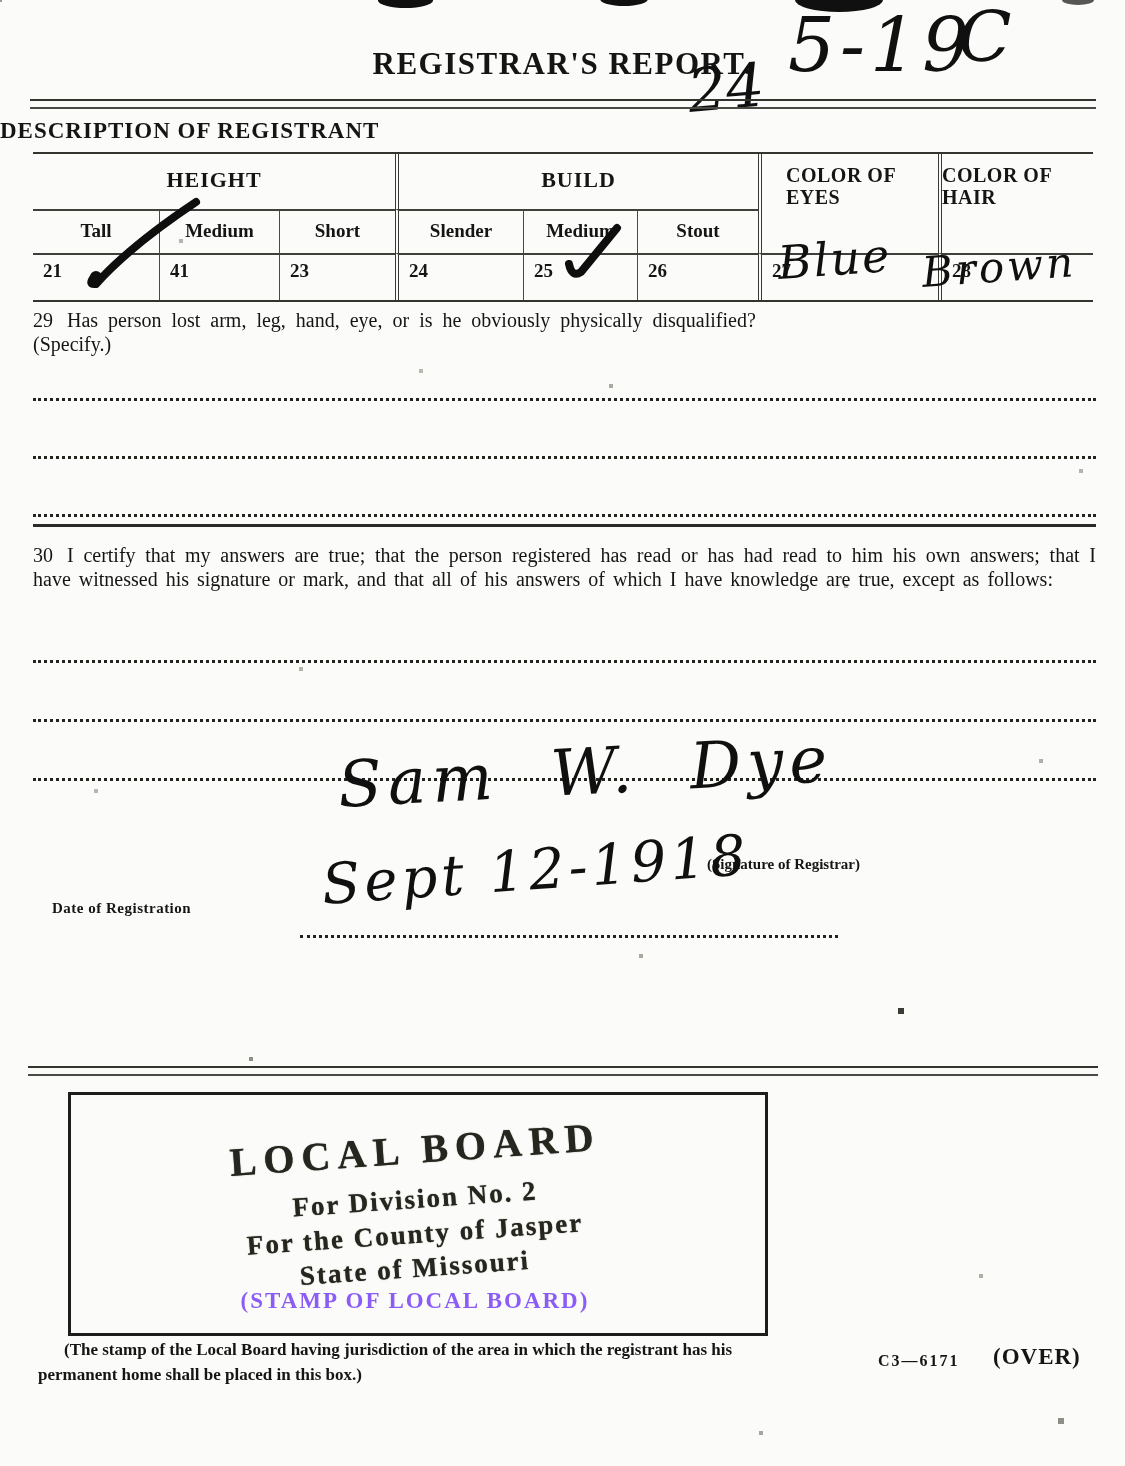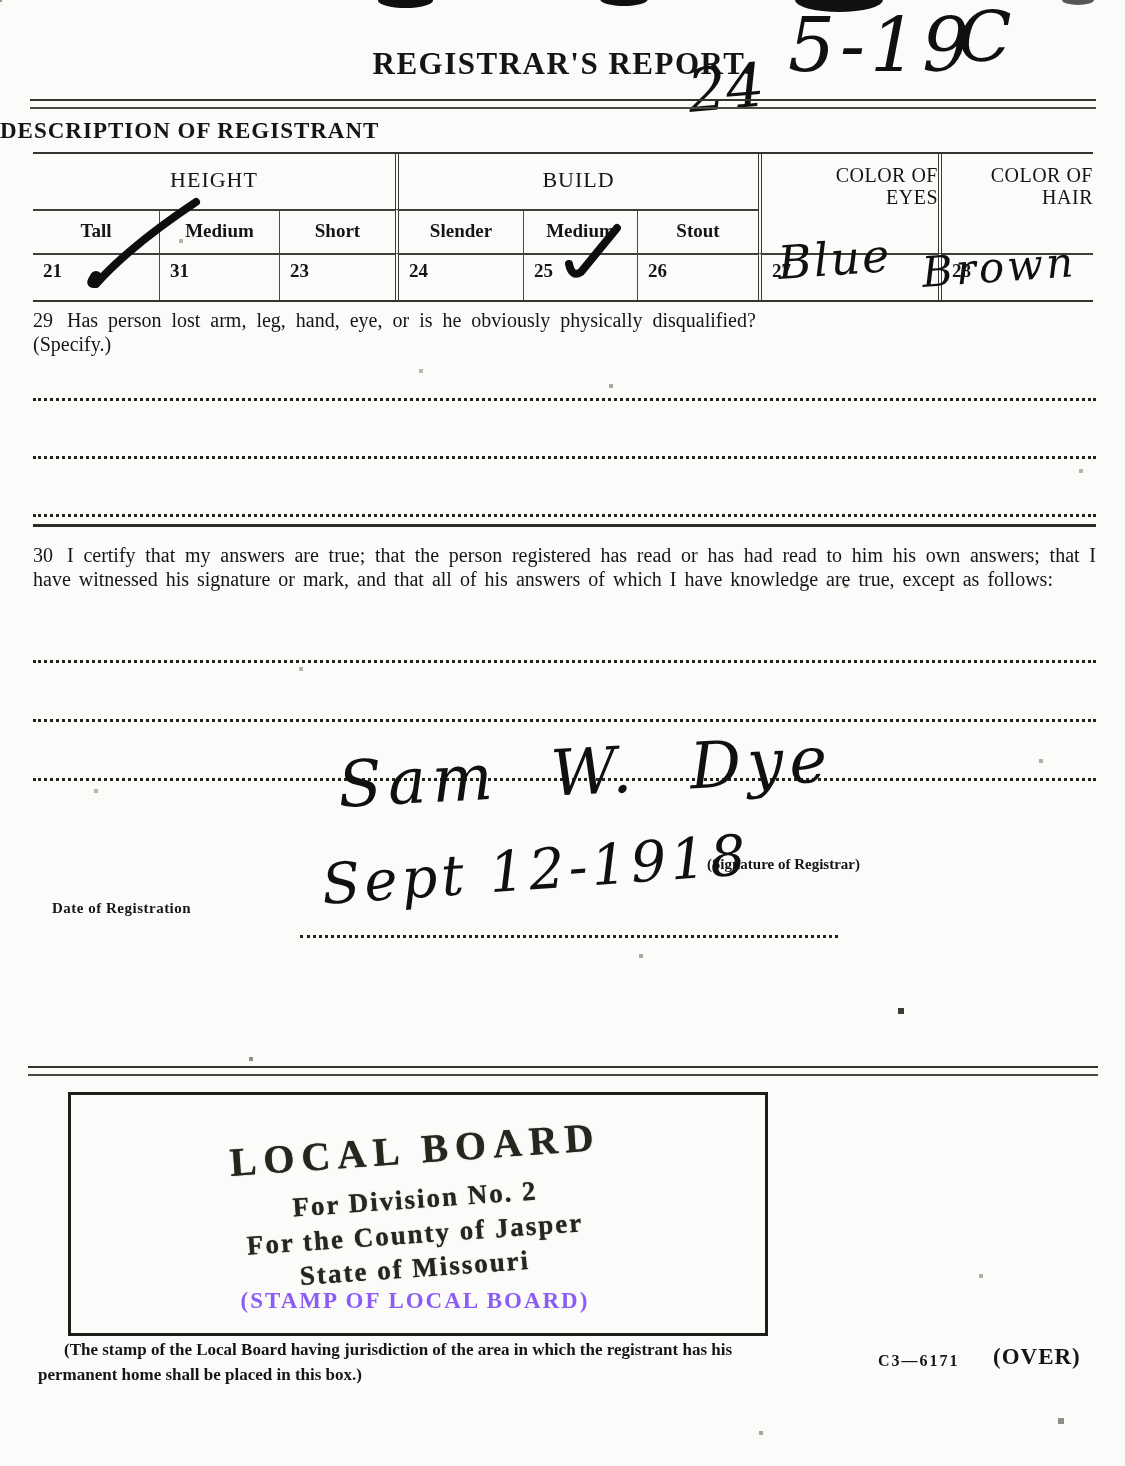--- a/index.html
+++ b/index.html
@@ -28,22 +28,22 @@
   .qnum{padding-right:14px;}
   
   .hand{position:absolute;font-family:"DejaVu Serif",serif;font-style:italic;color:#101010;
     white-space:nowrap;transform-origin:left center;}
   
   .desc-table{position:absolute;left:33px;top:152px;width:1060px;display:grid;
     grid-template-columns:126px 120px 116px 128px 114px 121px 180px 155px;
     grid-template-rows:55px 44px 47px;
     border-top:2px solid #34342f;border-bottom:2px solid #34342f;}
   .cell{box-sizing:border-box;}
-  .ghead{display:flex;align-items:flex-start;justify-content:center;text-align:right;
-    font-size:22px;font-weight:normal;letter-spacing:1px;padding-top:13px;}
+  .ghead{display:flex;align-items:flex-start;justify-content:center;text-align:left;
+    font-size:22px;font-weight:bold;letter-spacing:1px;padding-top:13px;}
   .ghead.small{font-size:20px;line-height:1.12;padding-top:10px;letter-spacing:0.5px;}
   .chead{text-align:center;font-size:19px;font-weight:bold;padding-top:9px;border-top:2px solid #3f3f39;}
   .dcell{font-size:19px;font-weight:bold;padding:5px 0 0 10px;border-top:2px solid #3f3f39;}
   .inl{border-left:1px solid #4a4a44;}
   .sep{border-left:4px double #3a3a34;}
   .g-height{grid-column:1/4;grid-row:1;}
   .g-build{grid-column:4/7;grid-row:1;}
   .g-eyes{grid-column:7;grid-row:1/3;padding-left:24px;}
   .g-hair{grid-column:8;grid-row:1/3;}
   .checks{position:absolute;left:33px;top:152px;width:1060px;height:146px;pointer-events:none;}
@@ -90,21 +90,21 @@
     <div class="cell ghead small g-hair sep">COLOR OF HAIR</div>
 
     <div class="cell chead" style="grid-column:1;grid-row:2;">Tall</div>
     <div class="cell chead inl" style="grid-column:2;grid-row:2;">Medium</div>
     <div class="cell chead inl" style="grid-column:3;grid-row:2;">Short</div>
     <div class="cell chead sep" style="grid-column:4;grid-row:2;">Slender</div>
     <div class="cell chead inl" style="grid-column:5;grid-row:2;">Medium</div>
     <div class="cell chead inl" style="grid-column:6;grid-row:2;">Stout</div>
 
     <div class="cell dcell" style="grid-column:1;grid-row:3;">21</div>
-    <div class="cell dcell inl" style="grid-column:2;grid-row:3;">31</div>
+    <div class="cell dcell inl" style="grid-column:2;grid-row:3;">41</div>
     <div class="cell dcell inl" style="grid-column:3;grid-row:3;">23</div>
     <div class="cell dcell sep" style="grid-column:4;grid-row:3;">24</div>
     <div class="cell dcell inl" style="grid-column:5;grid-row:3;">25</div>
     <div class="cell dcell inl" style="grid-column:6;grid-row:3;">26</div>
     <div class="cell dcell sep" style="grid-column:7;grid-row:3;">27</div>
     <div class="cell dcell sep" style="grid-column:8;grid-row:3;">28</div>
   </div>
 
   <svg class="checks" viewBox="0 0 1060 146">
     <g>

